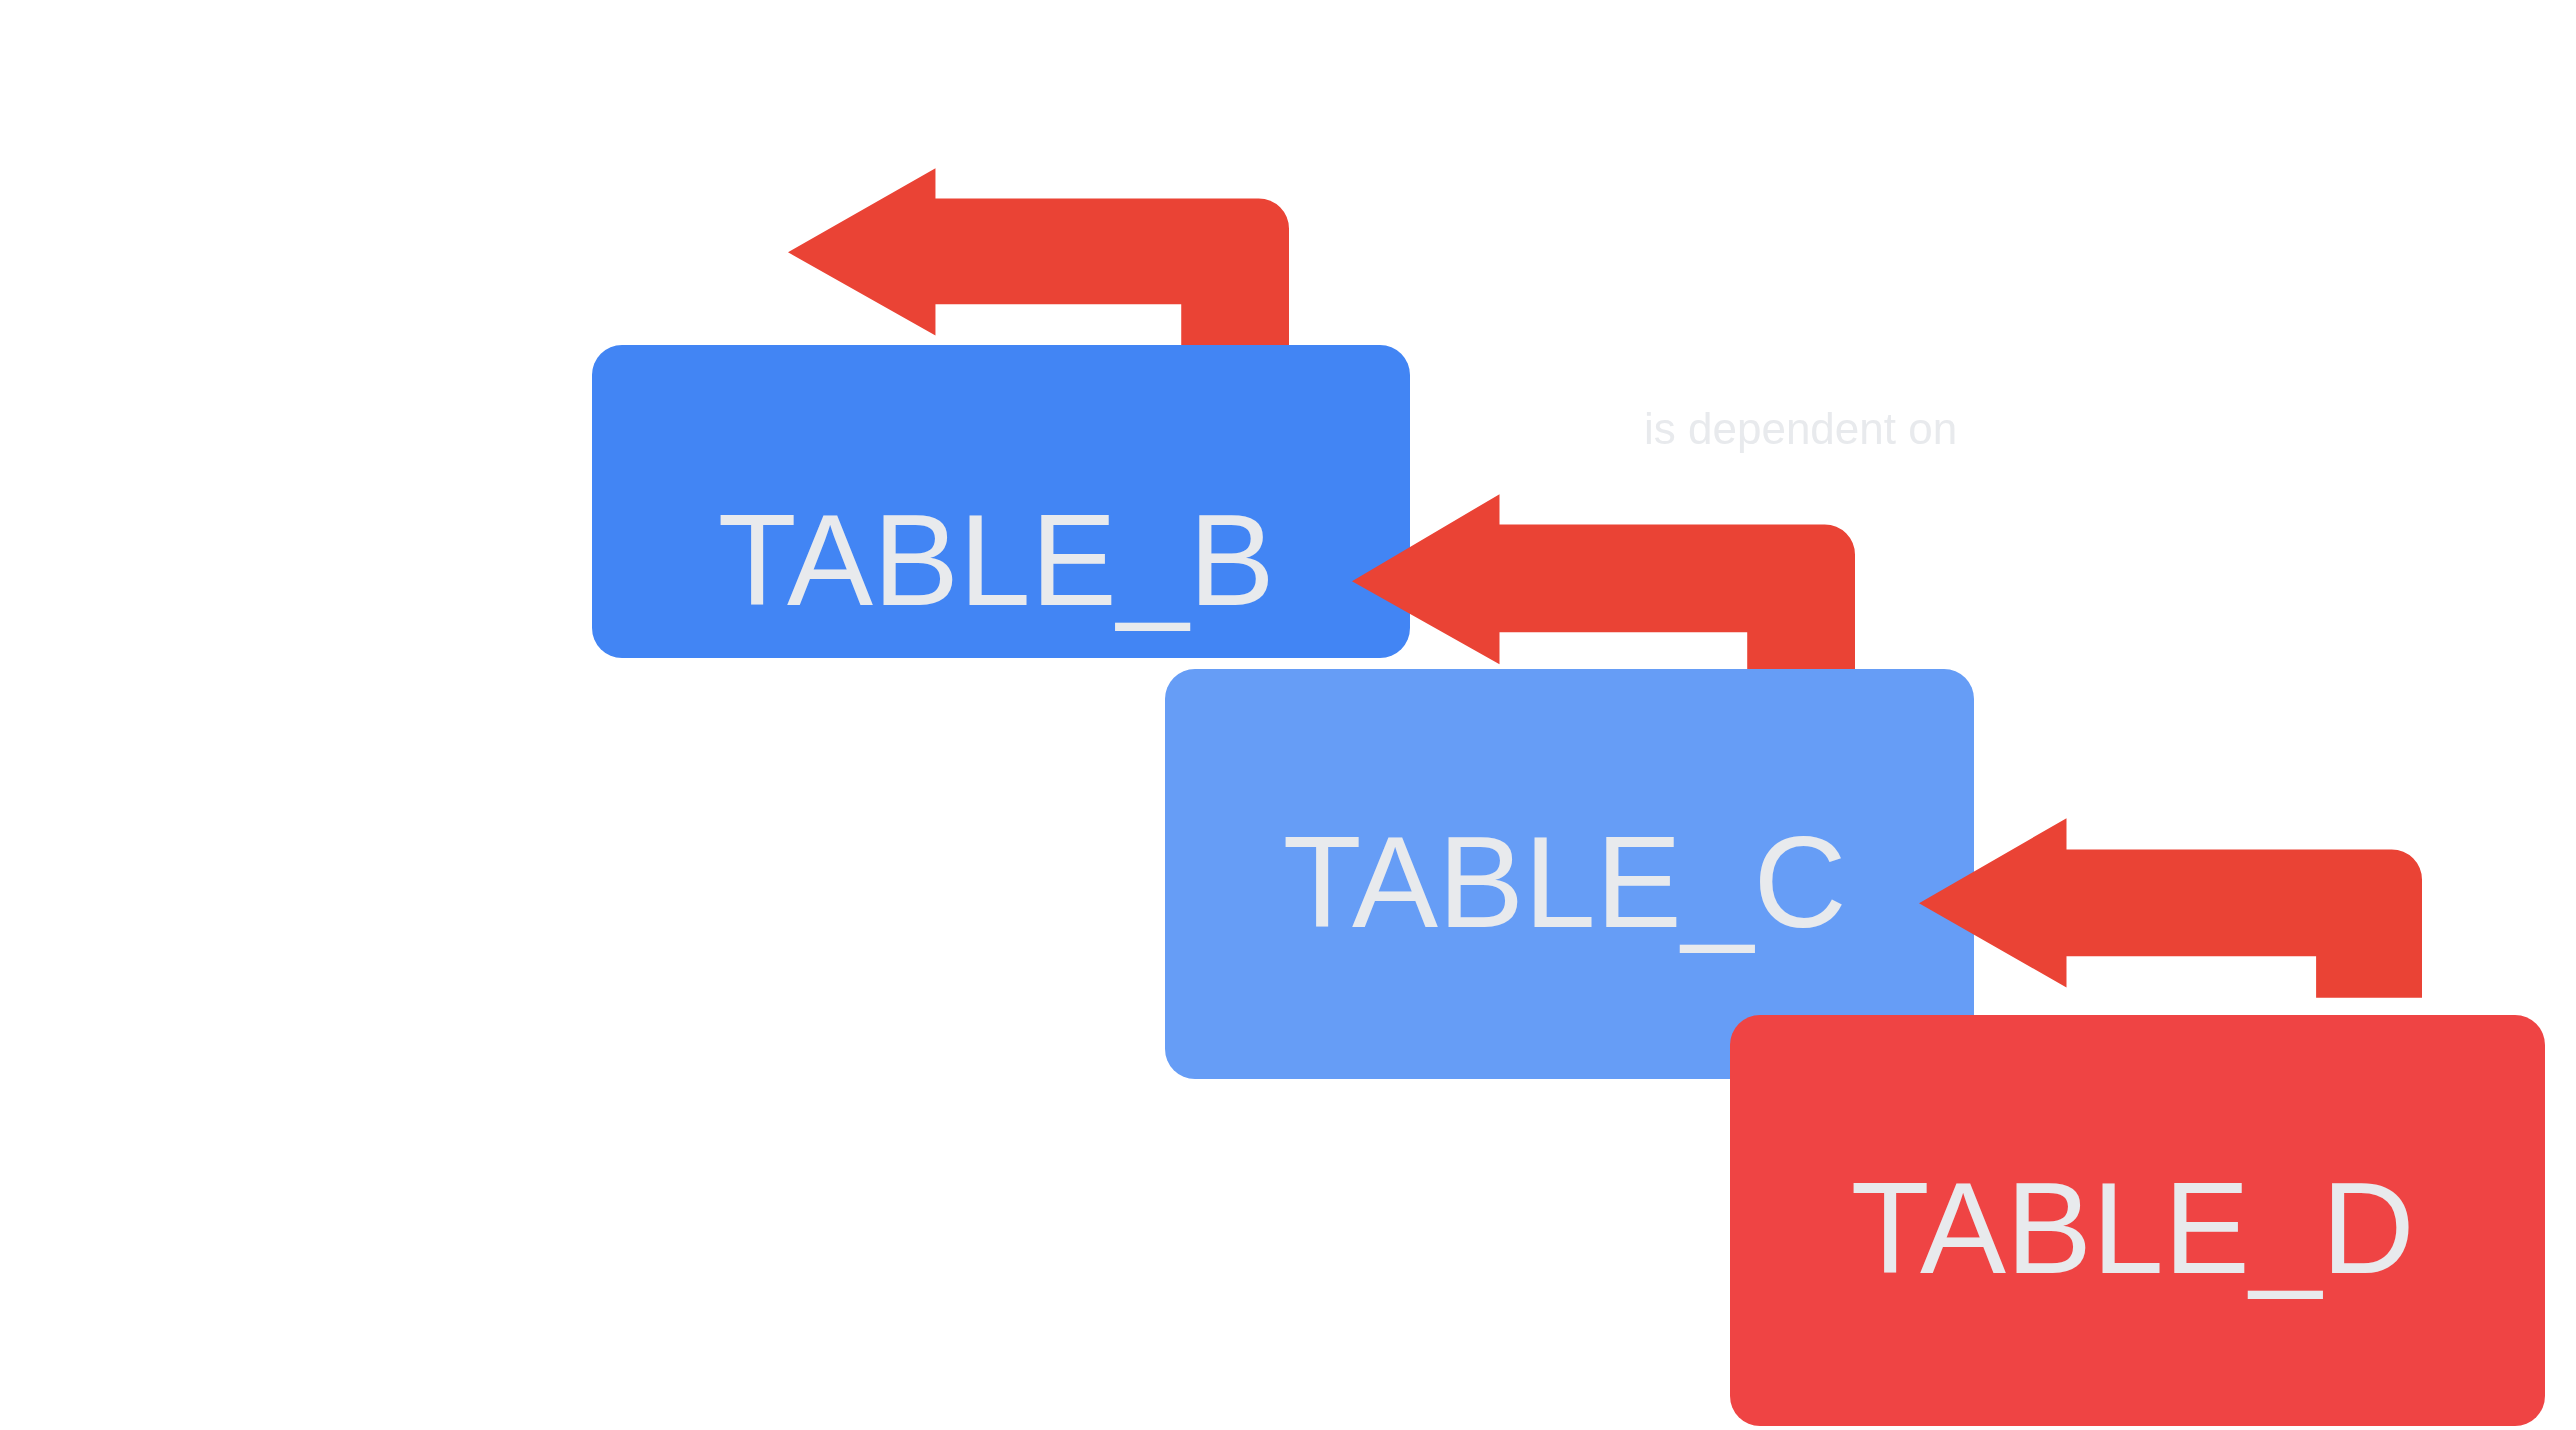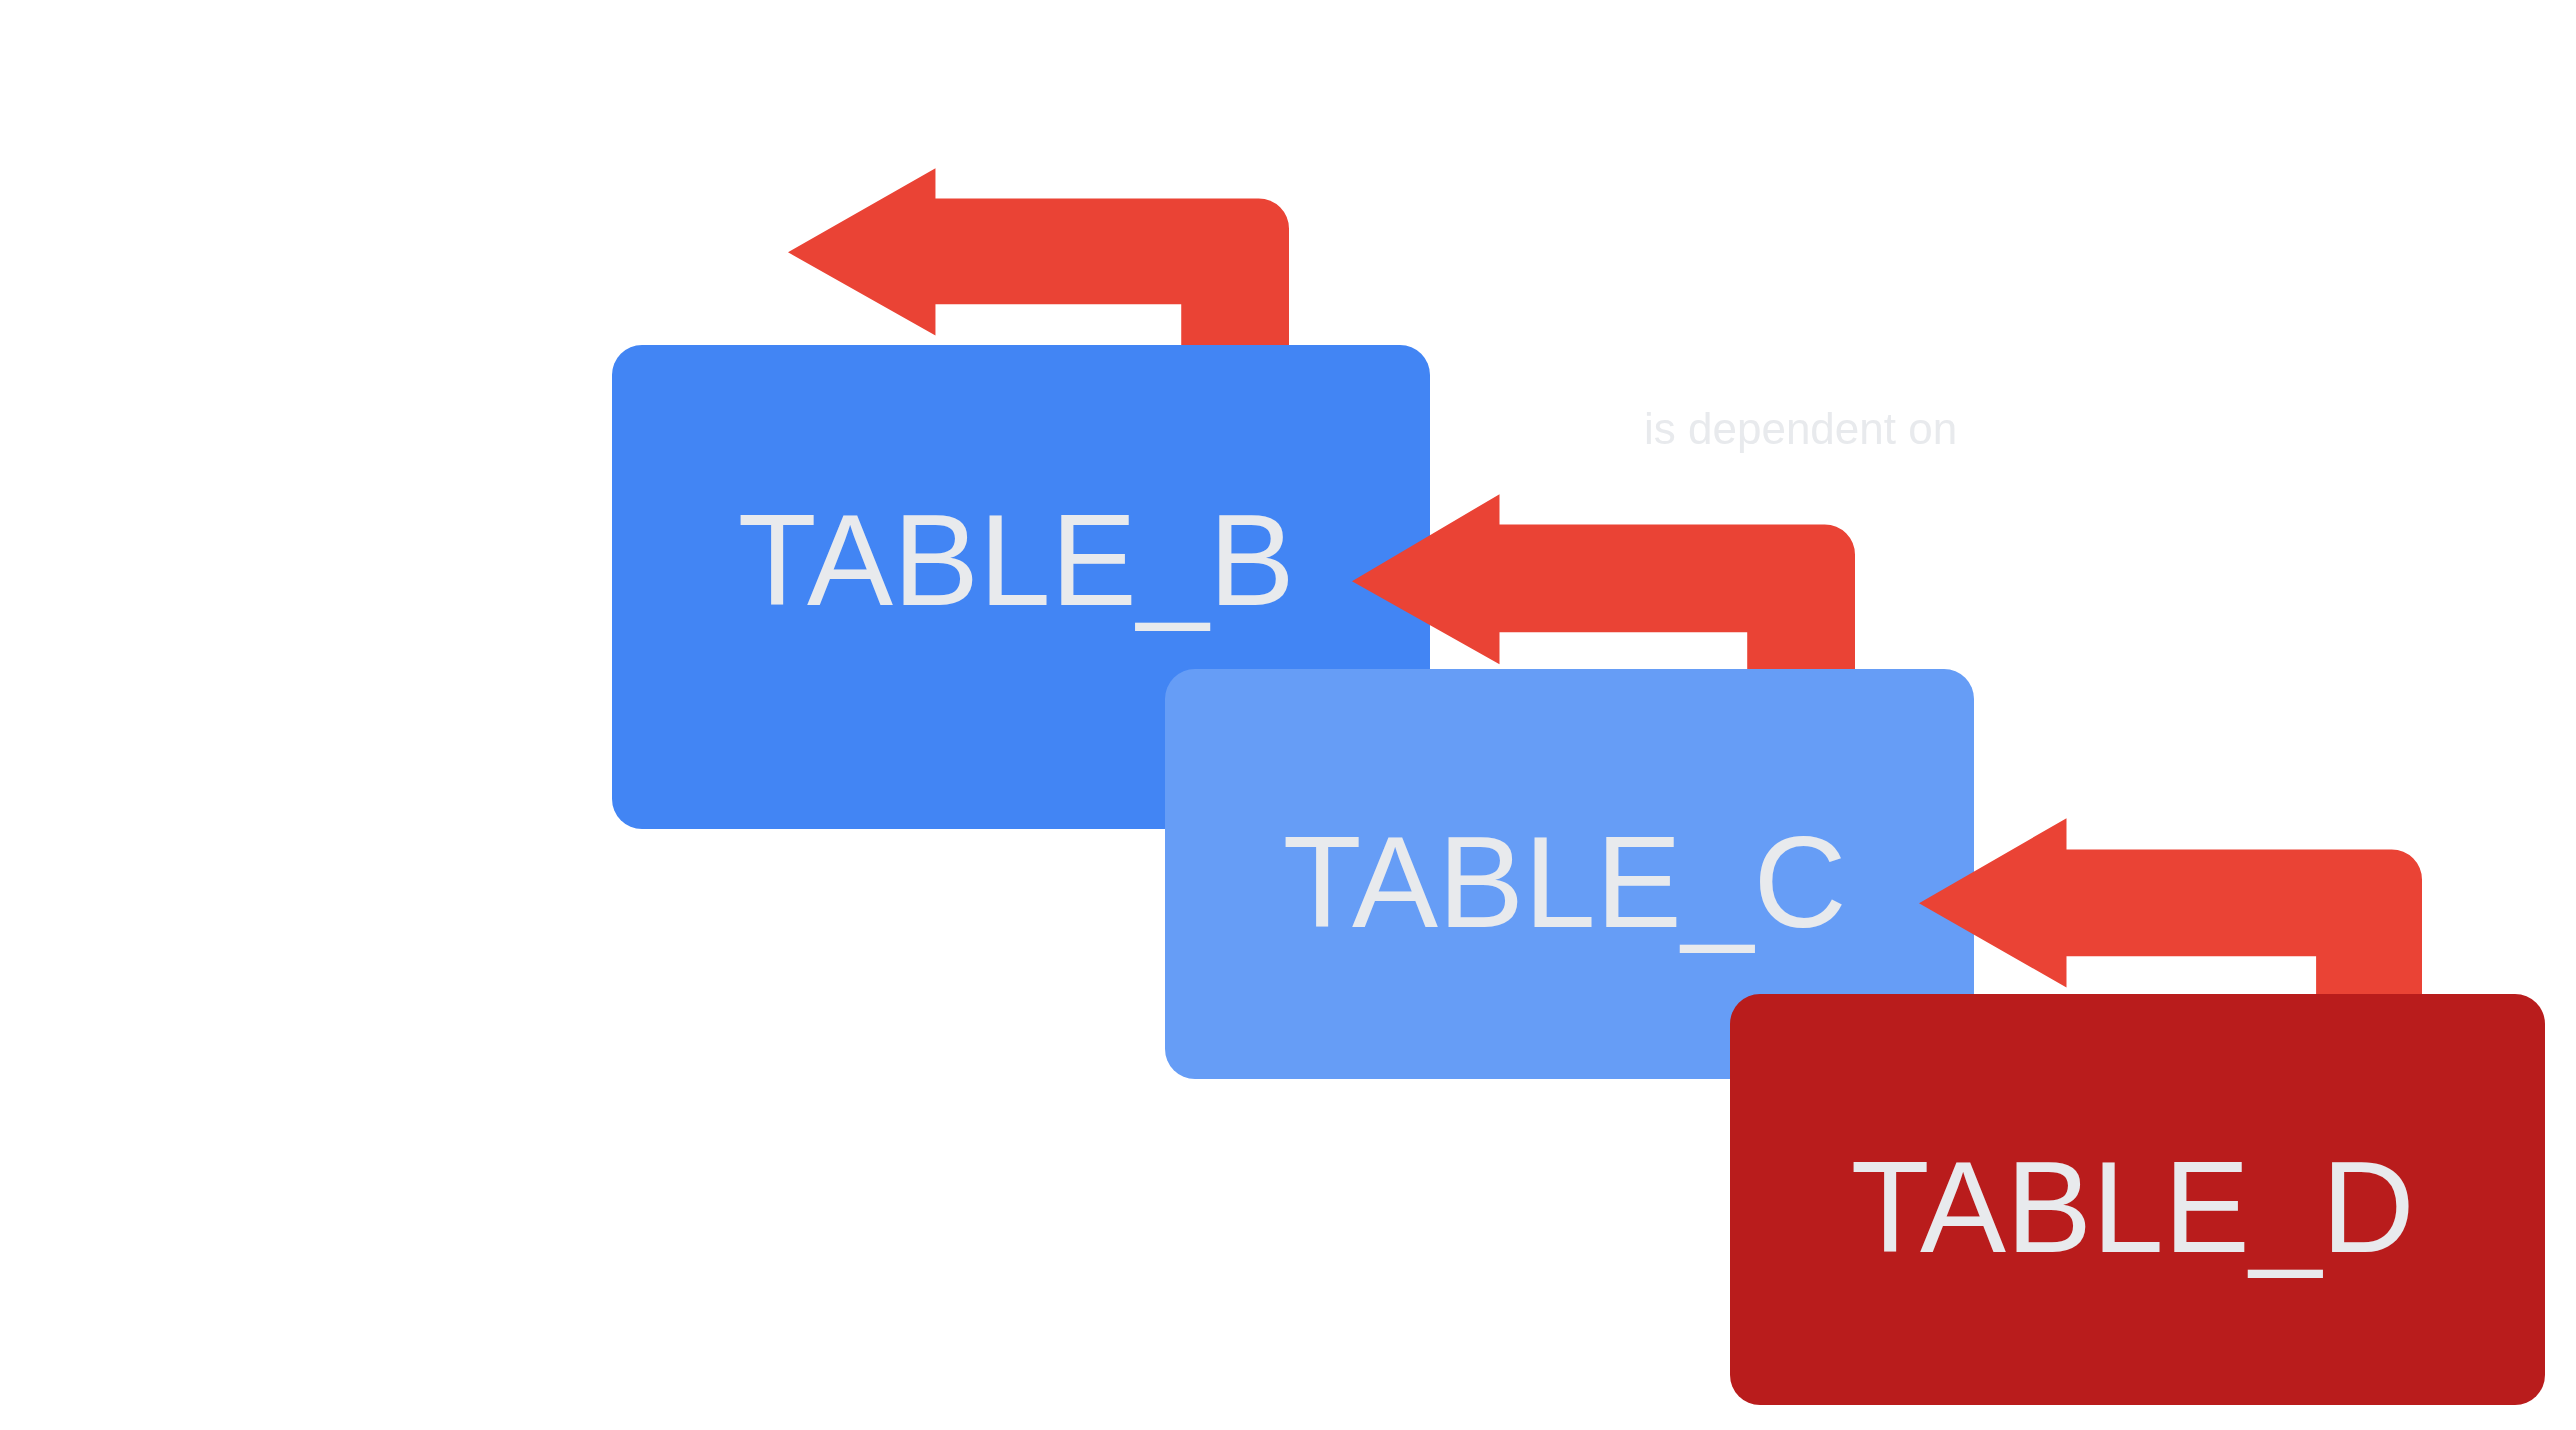--- a/index.html
+++ b/index.html
@@ -52,21 +52,21 @@
     font-family: "Liberation Sans", sans-serif;
     font-size: 44px;
     line-height: 44px;
     font-weight: 400;
     white-space: nowrap;
     user-select: none;
   }
 
   
   #node-a { left: 25.5px;   top: 19px;   width: 816px; height: 411px; }
-  #node-b { left: 612px;  top: 345px;  width: 818px; height: 484px; }
+  #node-b { left: 592px;  top: 345px;  width: 818px; height: 313px; }
   #node-c { left: 1165px; top: 669px;  width: 809px; height: 410px; }
   #node-d { left: 1730px; top: 994px; width: 815px; height: 411px; }
 
   #node-a .node-label { top: 151px; padding-right: 9.5px; }
   #node-b .node-label { top: 151px; padding-right: 9.5px; }
   #node-c .node-label { top: 149px; padding-right: 9.5px; }
   #node-d .node-label { top: 149px; padding-right: 9.5px; }
 
   
   #edge-ab { left: 788px;  top: 168px; width: 501px; height: 180px; }
@@ -133,18 +133,18 @@
                L 532 190
                L 420 190
                L 420 146
                L 156 146
                L 156 179
                Z" fill="#EA4335"></path>
     </svg>
 
   </div>
 
-  <div class="node" id="node-d" style="background:#b91c1c;">
+  <div class="node" id="node-d" style="background:#ef4444;margin-top:21px;">
     <span class="node-label">TABLE_D</span>
   </div>
 
 </div>
 
 
 </body></html>

